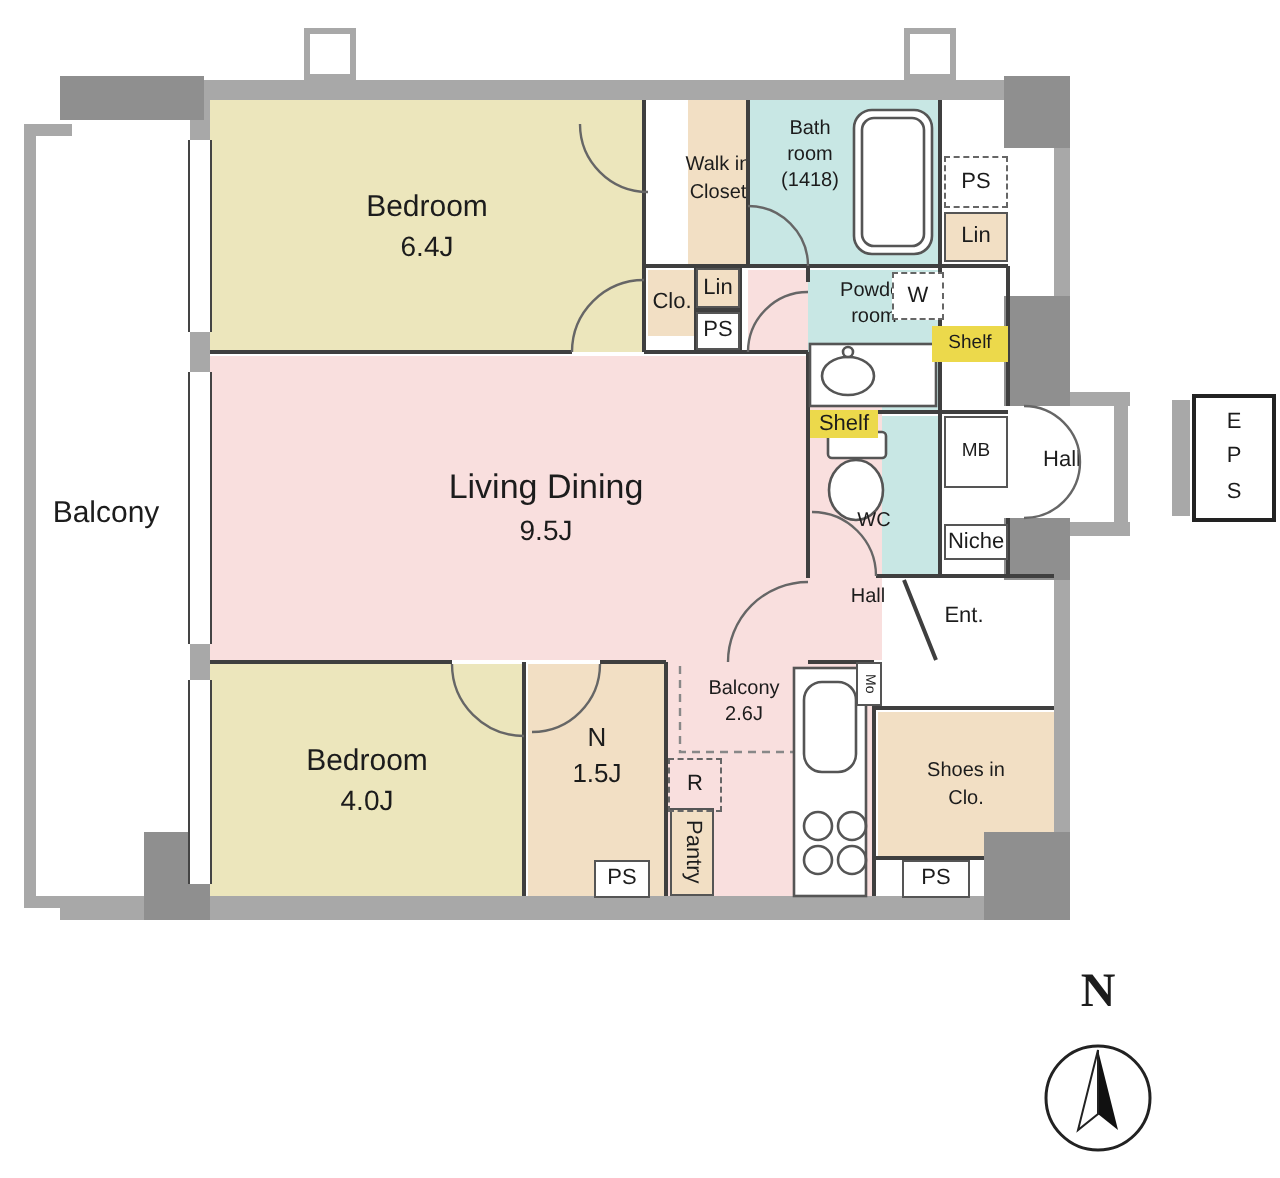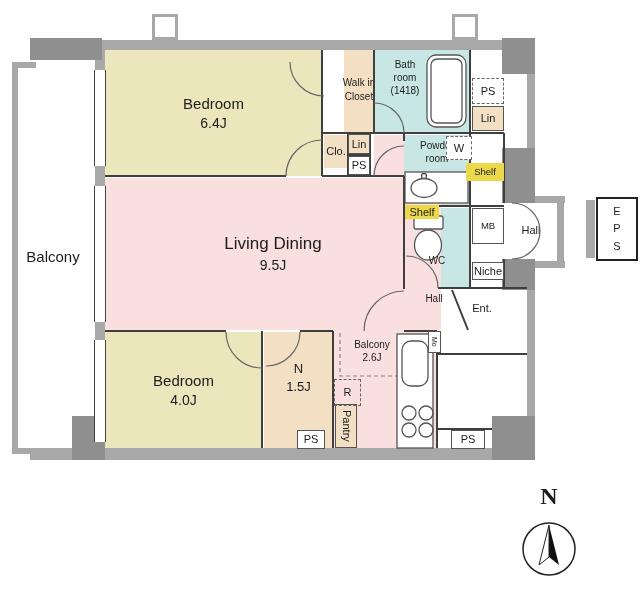--- a/index.html
+++ b/index.html
@@ -68,20 +68,23 @@
   <div class="room cream" style="left:105px;top:332px;width:157px;height:116px">
     <span class="t15">Bedroom</span>
     <span class="t14">4.0J</span>
   </div>
 
   <div class="room peach" style="left:264px;top:332px;width:69px;height:116px;padding-bottom:24px">
     <span class="t13">N</span>
     <span class="t13">1.5J</span>
   </div>
 
+  <div class="room peach" style="left:439px;top:356px;width:88px;height:73px">
+    <span class="t10" style="width:58px">Shoes in Clo.</span>
+  </div>
 
   <div class="room peach" style="left:335px;top:404px;width:22px;height:44px;border:1px solid #555;z-index:5">
     <span class="t8 vert">Pantry</span>
   </div>
 
   <div class="room wht" style="left:505px;top:203px;width:52px;height:56px">
     <span class="t11">Hall</span>
   </div>
 
   <div class="w" style="left:30px;top:40px;width:505px;height:10px"></div>

